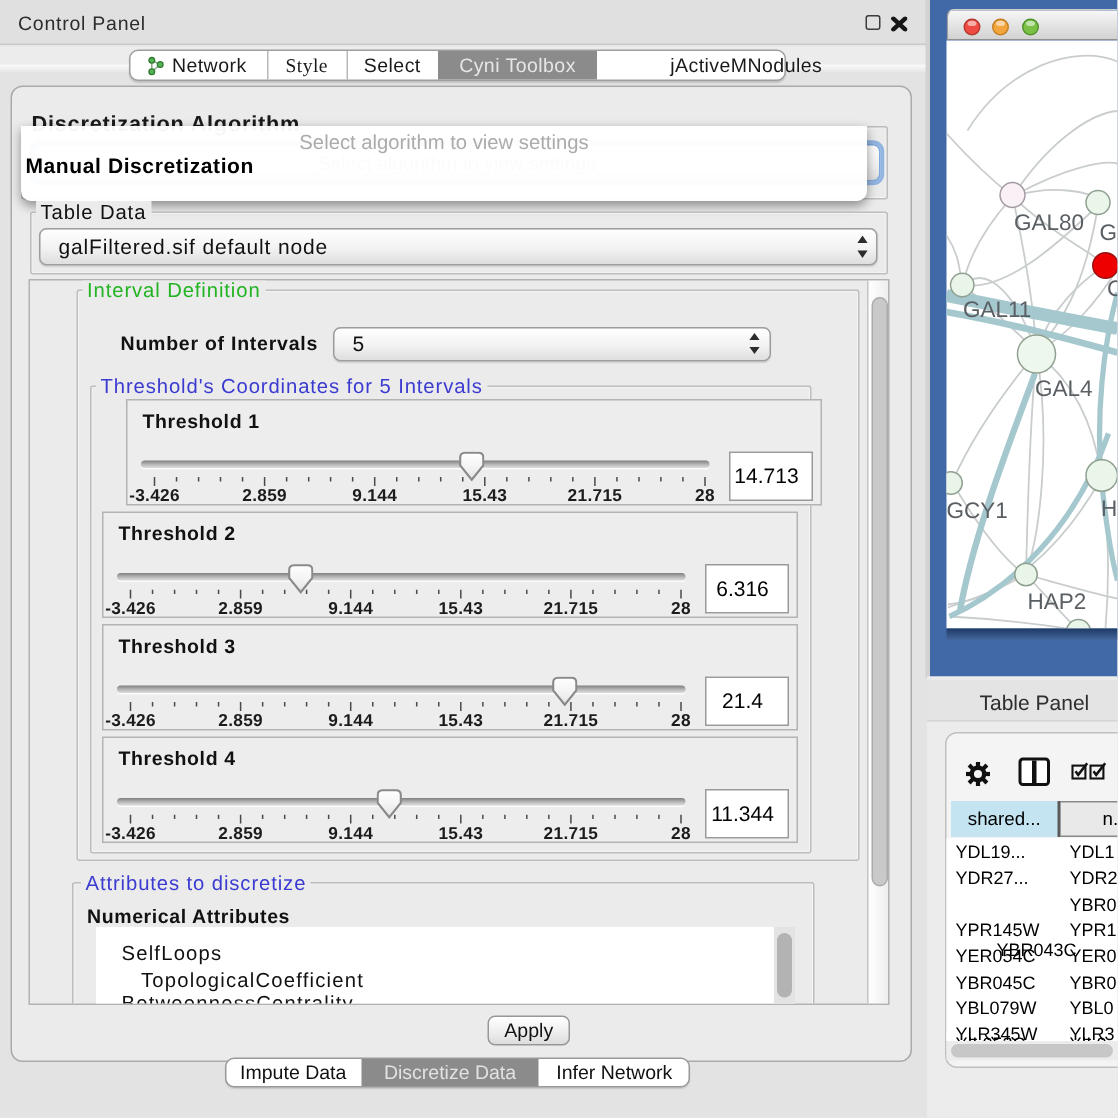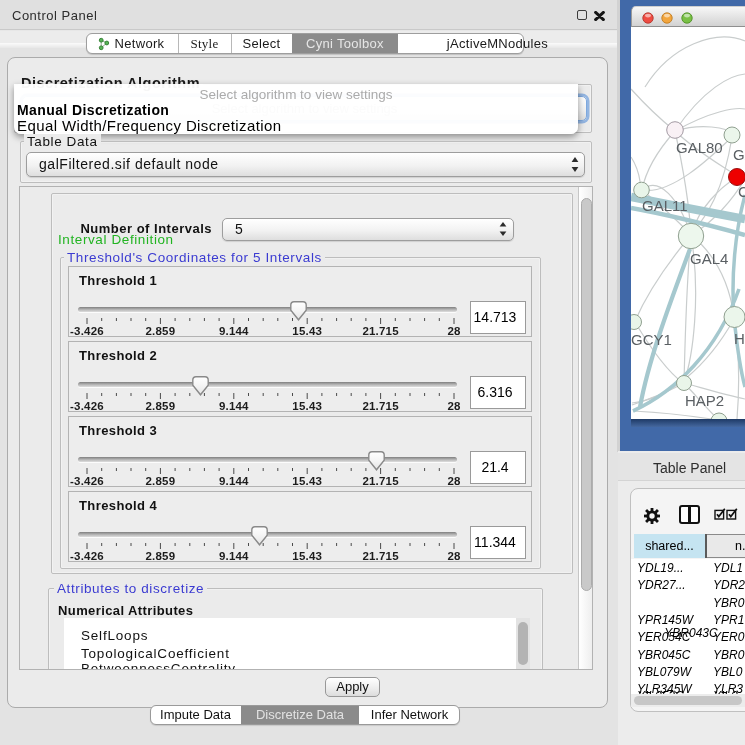--- a/index.html
+++ b/index.html
@@ -35,21 +35,21 @@
 #popup { position:absolute; left:14px; top:84px; width:564px; height:50px; background:rgba(255,255,255,0.96); border-radius:0 0 7px 7px; box-shadow:0 3px 7px rgba(0,0,0,0.4); }
 
 #desktop { position:absolute; left:620px; top:0; width:125px; height:452px; background:#4169a8; }
 #netwin-title { position:absolute; left:631px; top:6px; width:114px; height:21px; background:linear-gradient(180deg,#f7f7f7,#d2d2d2); border-bottom:1px solid #8f8f8f; border-radius:5px 0 0 0; border-left:1px solid #9a9a9a; border-top:1px solid #cfcfcf; }
 #canvas { position:absolute; left:631px; top:27px; width:114px; height:392px; background:#ffffff; }
 #canvshadow { position:absolute; left:631px; top:419px; width:114px; height:8px; background:linear-gradient(180deg,#1e3a66,#45689f); }
 #tp-section { position:absolute; left:618px; top:452px; width:127px; height:293px; background:#ececec; }
 #tp-title { position:absolute; left:618px; top:451px; width:127px; height:30px; background:#e4e4e4; border-top:2px solid #ececec; border-bottom:1px solid #d4d4d4; }
 #tp-panel { position:absolute; left:630px; top:488px; width:130px; height:224px; background:#f4f4f4; border:1px solid #c0c0c0; border-radius:8px 0 0 8px; }
 .hdrcell { position:absolute; font-size:12.5px; color:#000; text-align:center; }
-.trow { position:absolute; font-size:12px; color:#000; white-space:nowrap;font-style:italic; }
+.trow { position:absolute; font-size:12px; color:#000; white-space:nowrap; }
 </style></head><body>
 <div id="leftbg"></div>
 <div style="position:absolute;left:0;top:31px;width:618px;height:12px;background:#ececec;"></div>
 <div style="position:absolute;left:0;top:43px;width:618px;height:5px;background:linear-gradient(180deg,#fbfbfb,#e7e7e7);"></div>
 <div id="titlebar">
     <div class="t">Control Panel</div>
 <div style="position:absolute;left:577px;top:10px;width:10px;height:10px;border:1.6px solid #3c3c3c;border-radius:2px;"></div>
 <svg style="position:absolute;left:594px;top:11px;" width="11" height="10" viewBox="0 0 11 10">
       <path d="M1.6 1.4 L9.4 8.6 M9.4 1.4 L1.6 8.6" stroke="#161616" stroke-width="3" stroke-linecap="round"></path>
     </svg>
@@ -70,44 +70,43 @@
 <circle cx="4.2" cy="10.8" r="1.9" fill="#57b357" stroke="#2f7d2f" stroke-width="0.9"></circle>
     </svg>
 </div>
 <div class="group" style="left:14px;top:84px;width:578px;height:49px;"></div>
 <div class="gtitle" style="left:18px;top:75px;font-size:14.5px;letter-spacing:0.5px;font-weight:bold;color:#1a1a1a;background:#ebebeb;">Discretization Algorithm</div>
 <div class="combo" style="left:22px;top:96px;width:565px;height:25px;box-shadow:0 0 0 2.5px rgba(125,168,222,0.8);border-color:#7da8de;"></div>
 <div style="position:absolute;left:22px;top:96px;width:565px;height:25px;font-size:13px;color:#9a9a9a;text-align:center;line-height:25px;">Select algorithm to view settings</div>
 <div id="popup">
 <div style="position:absolute;left:0;top:3px;width:564px;text-align:center;font-size:13.5px;color:#ababab;">Select algorithm to view settings</div>
 <div style="position:absolute;left:3px;top:18px;font-size:14px;font-weight:bold;letter-spacing:0.4px;color:#000;">Manual Discretization</div>
-<div style="position:absolute;left:3px;top:33px;font-size:15px;letter-spacing:0.4px;color:#000;">Equal Width/Frequency Discretization</div>
 </div>
 <div class="group" style="left:20px;top:141px;width:572px;height:42px;"></div>
 <div class="gtitle" style="left:24px;top:134px;color:#111;">Table Data</div>
 <div class="combo" style="left:26px;top:152px;width:559px;height:25px;line-height:23px;padding-left:12px;">galFiltered.sif default node</div>
 <svg style="position:absolute;left:571px;top:157px;" width="8" height="15" viewBox="0 0 8 15">
     <path d="M4 0 L7.4 5 L0.6 5 Z" fill="#2c2c2c"></path>
     <path d="M4 15 L7.4 10 L0.6 10 Z" fill="#2c2c2c"></path>
   </svg>
 <div id="scrollpane">
 <div id="vscroll">
       <div id="vthumb"></div>
     </div>
 <div class="group" style="left:31px;top:6px;width:522px;height:381px;"></div>
-<div class="gtitle" style="left:35px;top:-1px;color:#22b422;margin-top:46px;">Interval Definition</div>
+<div class="gtitle" style="left:35px;top:-1px;color:#22b422;">Interval Definition</div>
 <div style="position:absolute;left:16px;top:34px;width:176px;text-align:right;font-size:13px;font-weight:bold;letter-spacing:0.5px;color:#111;">Number of Intervals</div>
 <div class="combo" style="left:202px;top:31px;width:292px;height:23px;line-height:21px;padding-left:12px;">5</div>
 <svg style="position:absolute;left:479px;top:35px;" width="8" height="14" viewBox="0 0 8 14">
       <path d="M4 0 L7.4 4.6 L0.6 4.6 Z" fill="#2c2c2c"></path>
       <path d="M4 14 L7.4 9.4 L0.6 9.4 Z" fill="#2c2c2c"></path>
     </svg>
 <div class="group" style="left:40px;top:70px;width:481px;height:312px;"></div>
 <div class="gtitle" style="left:44px;top:63px;color:#3b3bd1;">Threshold's Coordinates for 5 Intervals</div>
-<div class="tpanel" style="top:79px;">
+<div class="tpanel" style="top:79px;margin-left:16px;">
 <div class="ttitle">Threshold 1</div>
 <div class="track" style="left:9px;top:40px;width:379px;"></div>
 <svg class="ticks" style="left:0;top:51px;" width="400" height="8">
         <line x1="18.0" y1="0" x2="18.0" y2="6" stroke="#4a4a4a" stroke-width="1"></line>
         <line x1="32.7" y1="0" x2="32.7" y2="3" stroke="#4a4a4a" stroke-width="1"></line>
         <line x1="47.4" y1="0" x2="47.4" y2="3" stroke="#4a4a4a" stroke-width="1"></line>
         <line x1="62.0" y1="0" x2="62.0" y2="3" stroke="#4a4a4a" stroke-width="1"></line>
         <line x1="76.7" y1="0" x2="76.7" y2="3" stroke="#4a4a4a" stroke-width="1"></line>
         <line x1="91.4" y1="0" x2="91.4" y2="6" stroke="#4a4a4a" stroke-width="1"></line>
         <line x1="106.1" y1="0" x2="106.1" y2="3" stroke="#4a4a4a" stroke-width="1"></line>
@@ -294,21 +293,21 @@
         </defs>
 <path d="M 4 0.8 H 13 Q 16.2 0.8 16.2 4 V 9.2 L 8.5 18.8 L 0.8 9.2 V 4 Q 0.8 0.8 4 0.8 Z" fill="url(#thg4)" stroke="#898989" stroke-width="1.4"></path>
       </svg>
 <div class="vbox" style="left:401px;top:34px;">11.344</div>
 </div>
 <div class="group" style="left:28px;top:401px;width:495px;height:120px;"></div>
 <div class="gtitle" style="left:34px;top:394px;color:#3b3bd1;">Attributes to discretize</div>
 <div style="position:absolute;left:38px;top:416px;font-size:13px;font-weight:bold;letter-spacing:0.4px;color:#111;">Numerical Attributes</div>
 <div style="position:absolute;left:44px;top:431px;width:466px;height:60px;background:#fff;"></div>
 <div style="position:absolute;left:61px;top:441px;font-size:13.5px;letter-spacing:0.8px;color:#111;">SelfLoops</div>
-<div style="position:absolute;left:61px;top:459px;font-size:13.5px;letter-spacing:0.8px;color:#111;">TopologicalCoefficient</div>
+<div style="position:absolute;left:74px;top:459px;font-size:13.5px;letter-spacing:0.8px;color:#111;">TopologicalCoefficient</div>
 <div style="position:absolute;left:61px;top:474px;font-size:13.5px;letter-spacing:0.8px;color:#111;">BetweennessCentrality</div>
 <div style="position:absolute;left:496px;top:431px;width:14px;height:60px;background:#e3e3e3;"></div>
 <div style="position:absolute;left:498px;top:435px;width:10px;height:43px;background:#b3b3b3;border-radius:5px;"></div>
 </div>
 <div id="applybtn">Apply</div>
 <div id="bottabs">
 <div class="bseg" style="left:90px;width:118px;background:#8b8b8b;color:#e2e2e2;">Discretize Data</div>
 <div class="bseg" style="left:0;width:89px;">Impute Data</div>
 <div class="bseg" style="left:209px;width:99px;">Infer Network</div>
 </div>

